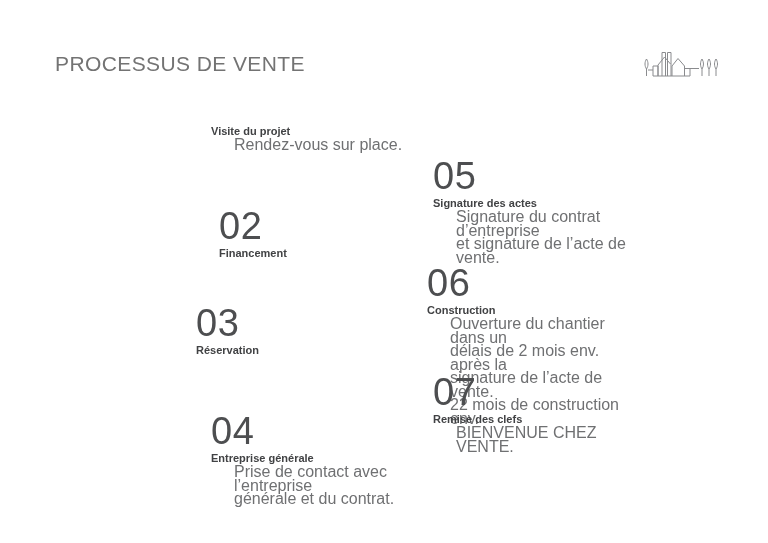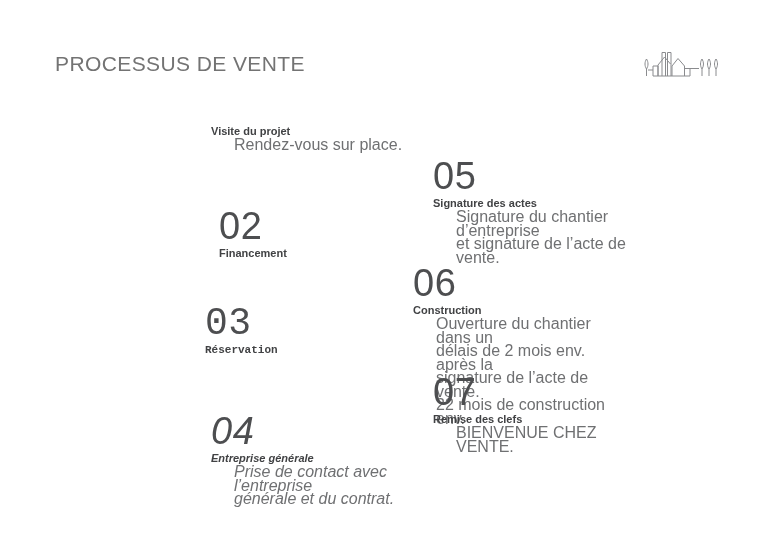--- a/index.html
+++ b/index.html
@@ -56,24 +56,24 @@
   .step-desc {
     font-size: 16px;
     line-height: 13.5px;
     font-weight: 400;
     color: #6f7072;
     white-space: pre-line;
     padding-left: 23px;
   }
   #step-1 { left: 211px; top: 123px; }
   #step-2 { left: 219px; top: 208px; }
-  #step-3 { left: 205px; top: 305px; font-family: Liberation Mono, monospace; }
-  #step-4 { left: 211px; top: 413px; font-style: italic; }
+  #step-3 { left: 196px; top: 305px; }
+  #step-4 { left: 211px; top: 413px; }
   #step-5 { left: 433px; top: 158px; }
-  #step-6 { left: 413px; top: 265px; }
+  #step-6 { left: 427px; top: 265px; }
   #step-7 { left: 433px; top: 374px; }
 </style>
 </head>
 <body>
 
 <h1 class="page-title">PROCESSUS DE VENTE</h1>
 
 <svg class="skyline" viewBox="0 0 82 30" aria-hidden="true">
 
   <path d="M4.5,9 C6.5,12 6.5,16 4.5,19 C2.5,16 2.5,12 4.5,9 Z"></path>
@@ -124,21 +124,21 @@
 <div class="step" id="step-4">
   <div class="step-number">04</div>
   <div class="step-title">Entreprise générale</div>
   <div class="step-desc">Prise de contact avec l’entreprise
 générale et du contrat.</div>
 </div>
 
 <div class="step" id="step-5">
   <div class="step-number">05</div>
   <div class="step-title">Signature des actes</div>
-  <div class="step-desc">Signature du chantier d’entreprise
+  <div class="step-desc">Signature du contrat d’entreprise
 et signature de l’acte de vente.</div>
 </div>
 
 <div class="step" id="step-6">
   <div class="step-number">06</div>
   <div class="step-title">Construction</div>
   <div class="step-desc">Ouverture du chantier dans un
 délais de 2 mois env. après la
 signature de l’acte de vente.
 22 mois de construction env.</div>

